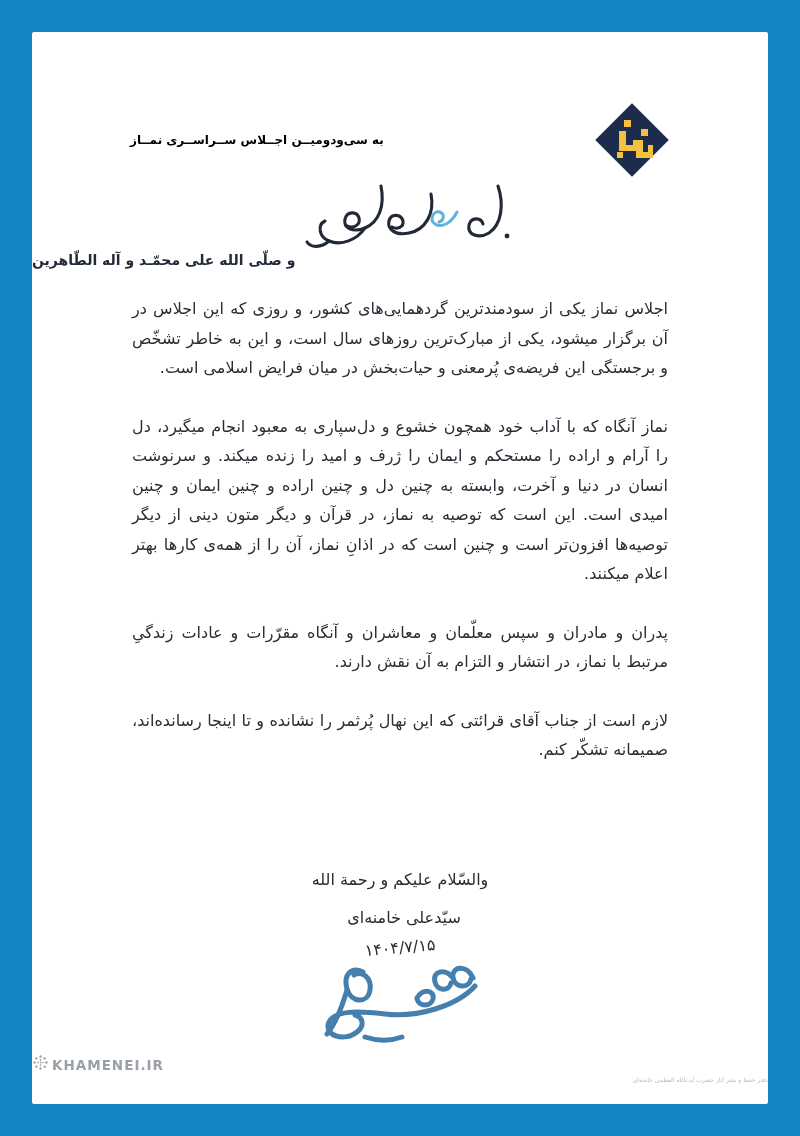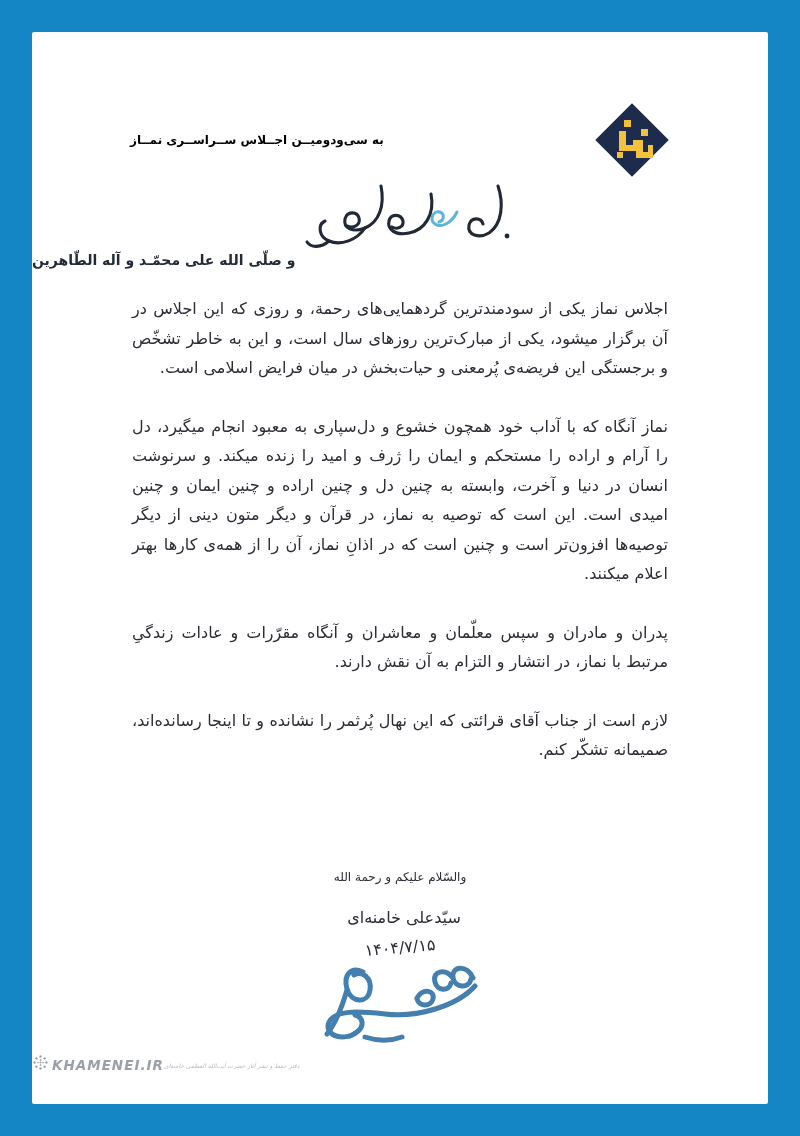--- a/index.html
+++ b/index.html
@@ -42,29 +42,29 @@
   .body {
     position:absolute; top:262px; left:100px; right:100px;
     color:#2b2c35;
   }
   .body p {
     font-size:16px; line-height:29.5px;
     text-align:justify; text-align-last:right;
     margin-bottom:29px;
   }
   
-  .salam  { position:absolute; top:838px; left:0; right:0; text-align:center; font-size:12px; color:#2b2c35; }
+  .salam  { position:absolute; top:838px; left:0; right:0; text-align:center; font-size:16px; color:#2b2c35; }
   .name   { position:absolute; top:876px; left:0; right:0; text-align:center; font-size:16px; color:#2b2c35;margin-left:8px; }
   .date   { position:absolute; top:906px; left:0; right:0; text-align:center;
             font-size:16px; color:#2b2c35; transform:rotate(-5deg); }
   .signature { position:absolute; top:912px; left:50%; transform:translateX(-50%); }
   
   .footer {
     position:absolute; top:1022px; left:0; right:0;
-    display:flex; flex-direction:row; align-items:center; direction:ltr;font-style:italic;
+    display:flex; flex-direction:column; direction:ltr;
   }
   .brand-row { display:flex; align-items:center; gap:3px; }
   .brand-text { font-size:13.5px; font-weight:bold; color:#9aa0a7; letter-spacing:1px; }
   .brand-caption { font-size:6px; color:#b6bbc1; letter-spacing:.4px; margin-top:1px; direction:rtl; }
 </style>
 </head>
 <body>
 
 <div class="frame">
   <div class="page">
@@ -95,21 +95,21 @@
           <path d="M96 8 C100 28 94 44 80 50 C68 55 58 50 60 41 C62 33 72 33 74 40 C76 47 68 51 62 48"></path>
           <path d="M80 50 C72 62 56 68 44 63 C34 59 32 47 40 43"></path>
           <path d="M44 63 C36 70 26 70 22 64"></path>
         </g>
         <path d="M172 34 C166 46 156 50 150 46 C144 42 148 32 155 34 C160 36 159 43 154 44" fill="none" stroke="#5fb4d8" stroke-width="3" stroke-linecap="round"></path>
       </svg>
     </div>
     <div class="salutation">و صلّی الله علی محمّـد و آله الطّاهرین</div>
 
     <div class="body">
-      <p>اجلاس نماز یکی از سودمندترین گردهمایی‌های رحمة، و روزی که این اجلاس در آن برگزار میشود، یکی از مبارک‌ترین روزهای سال است، و این به خاطر تشخّص و برجستگی این فریضه‌ی پُرمعنی و حیات‌بخش در میان فرایض اسلامی است.</p>
+      <p>اجلاس نماز یکی از سودمندترین گردهمایی‌های کشور، و روزی که این اجلاس در آن برگزار میشود، یکی از مبارک‌ترین روزهای سال است، و این به خاطر تشخّص و برجستگی این فریضه‌ی پُرمعنی و حیات‌بخش در میان فرایض اسلامی است.</p>
       <p>نماز آنگاه که با آداب خود همچون خشوع و دل‌سپاری به معبود انجام میگیرد، دل را آرام و اراده را مستحکم و ایمان را ژرف و امید را زنده میکند. و سرنوشت انسان در دنیا و آخرت، وابسته به چنین دل و چنین اراده و چنین ایمان و چنین امیدی است. این است که توصیه به نماز، در قرآن و دیگر متون دینی از دیگر توصیه‌ها افزون‌تر است و چنین است که در اذانِ نماز، آن را از همه‌ی کارها بهتر اعلام میکنند.</p>
       <p>پدران و مادران و سپس معلّمان و معاشران و آنگاه مقرّرات و عادات زندگیِ مرتبط با نماز، در انتشار و التزام به آن نقش دارند.</p>
       <p>لازم است از جناب آقای قرائتی که این نهال پُرثمر را نشانده و تا اینجا رسانده‌اند، صمیمانه تشکّر کنم.</p>
     </div>
 
     <div class="salam">والسّلام علیکم و رحمة الله</div>
     <div class="name">سیّدعلی خامنه‌ای</div>
     <div class="date">۱۴۰۴/۷/۱۵</div>
 
     <div class="signature">

